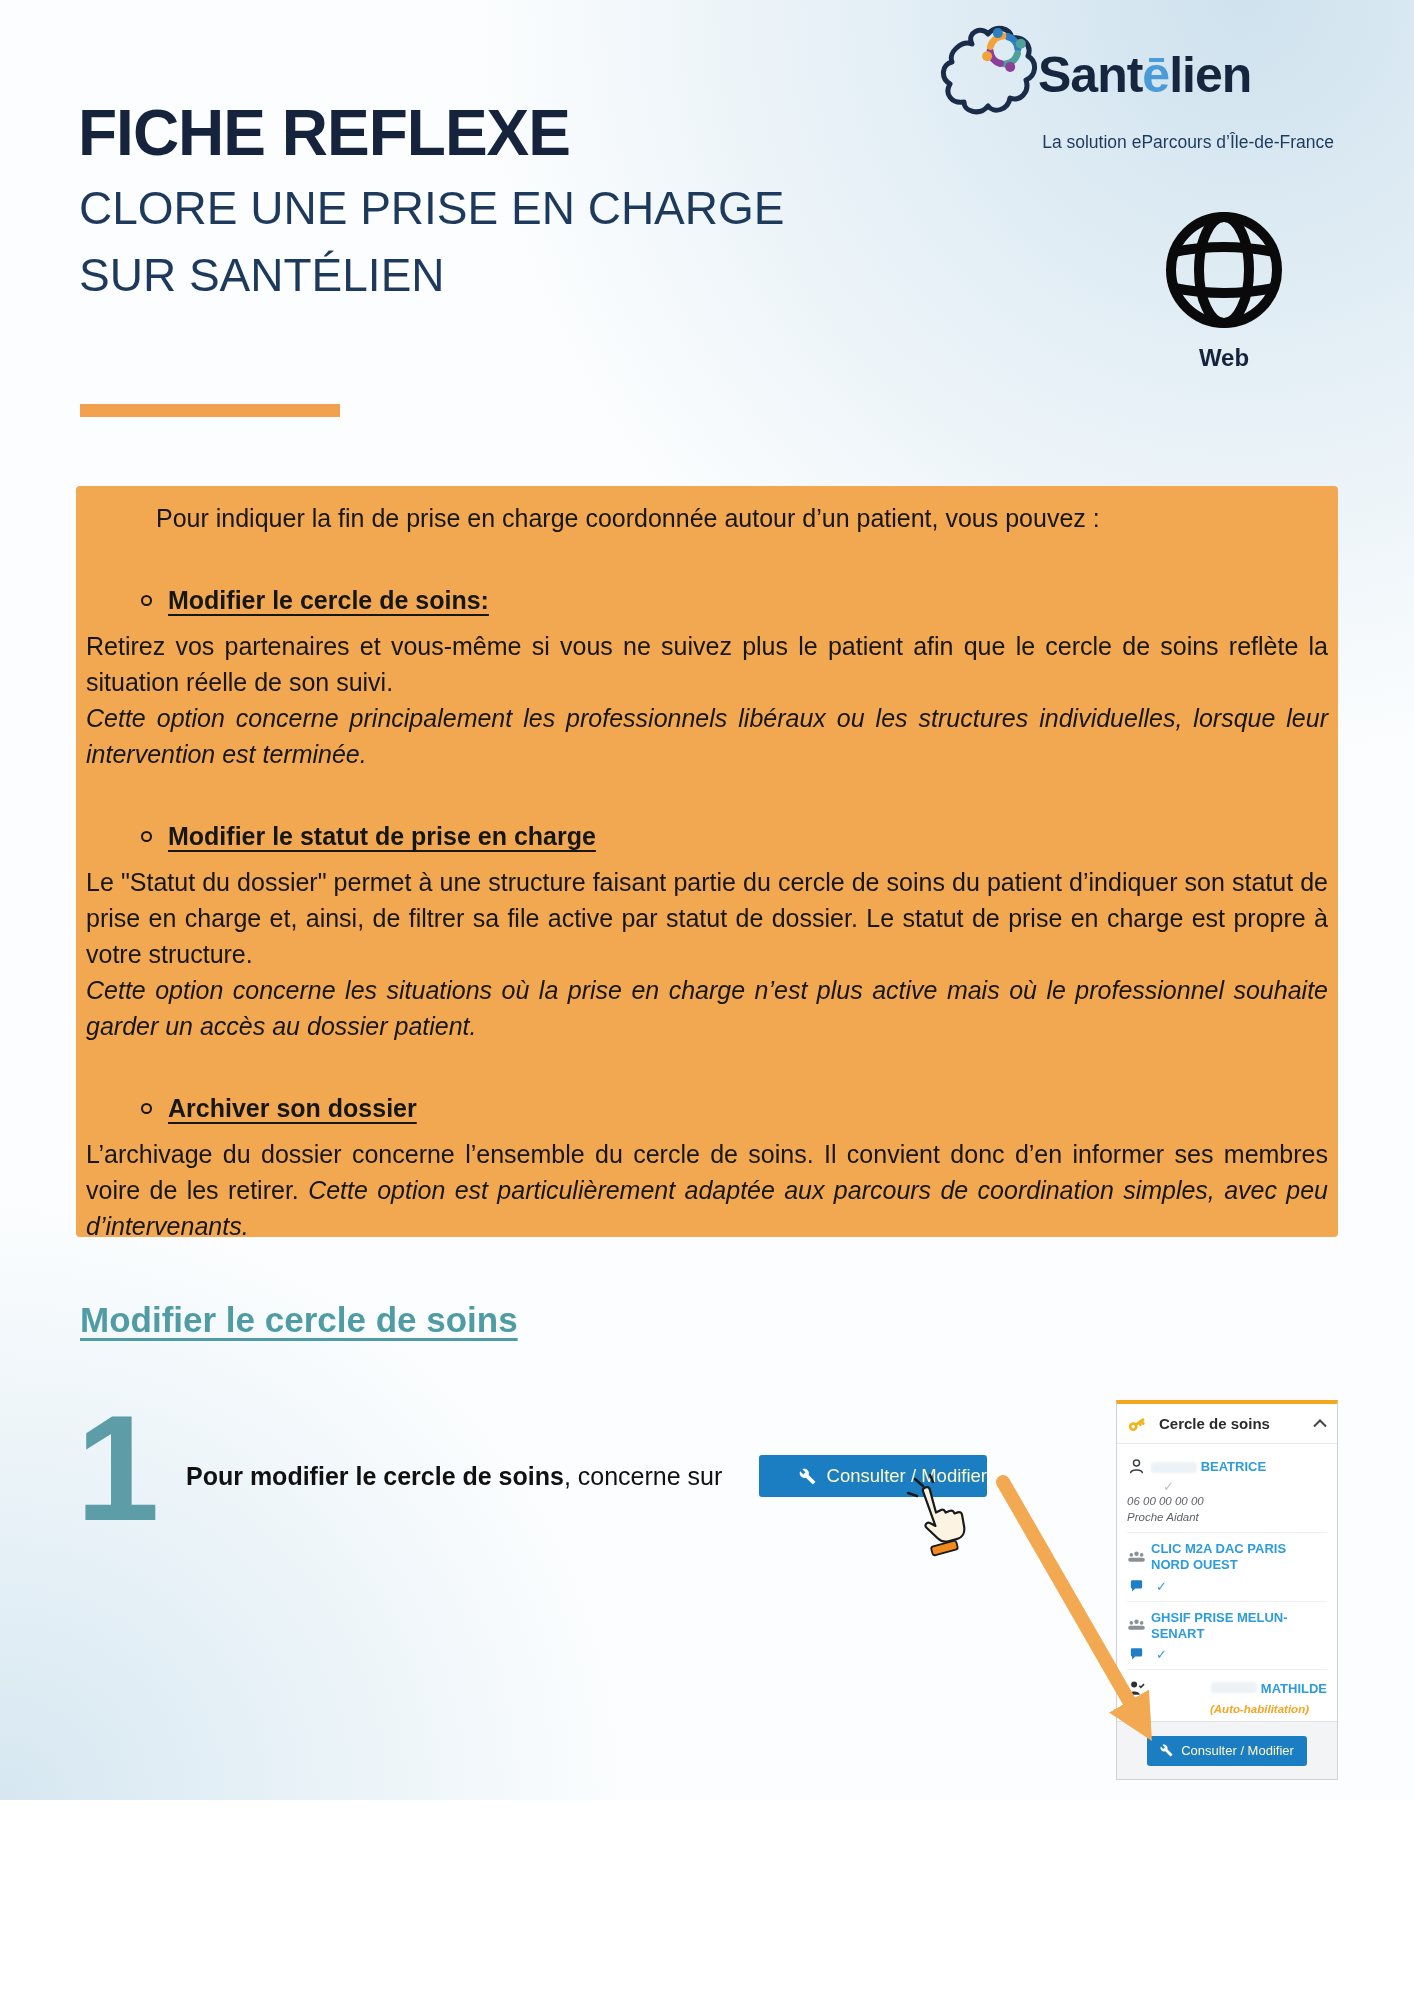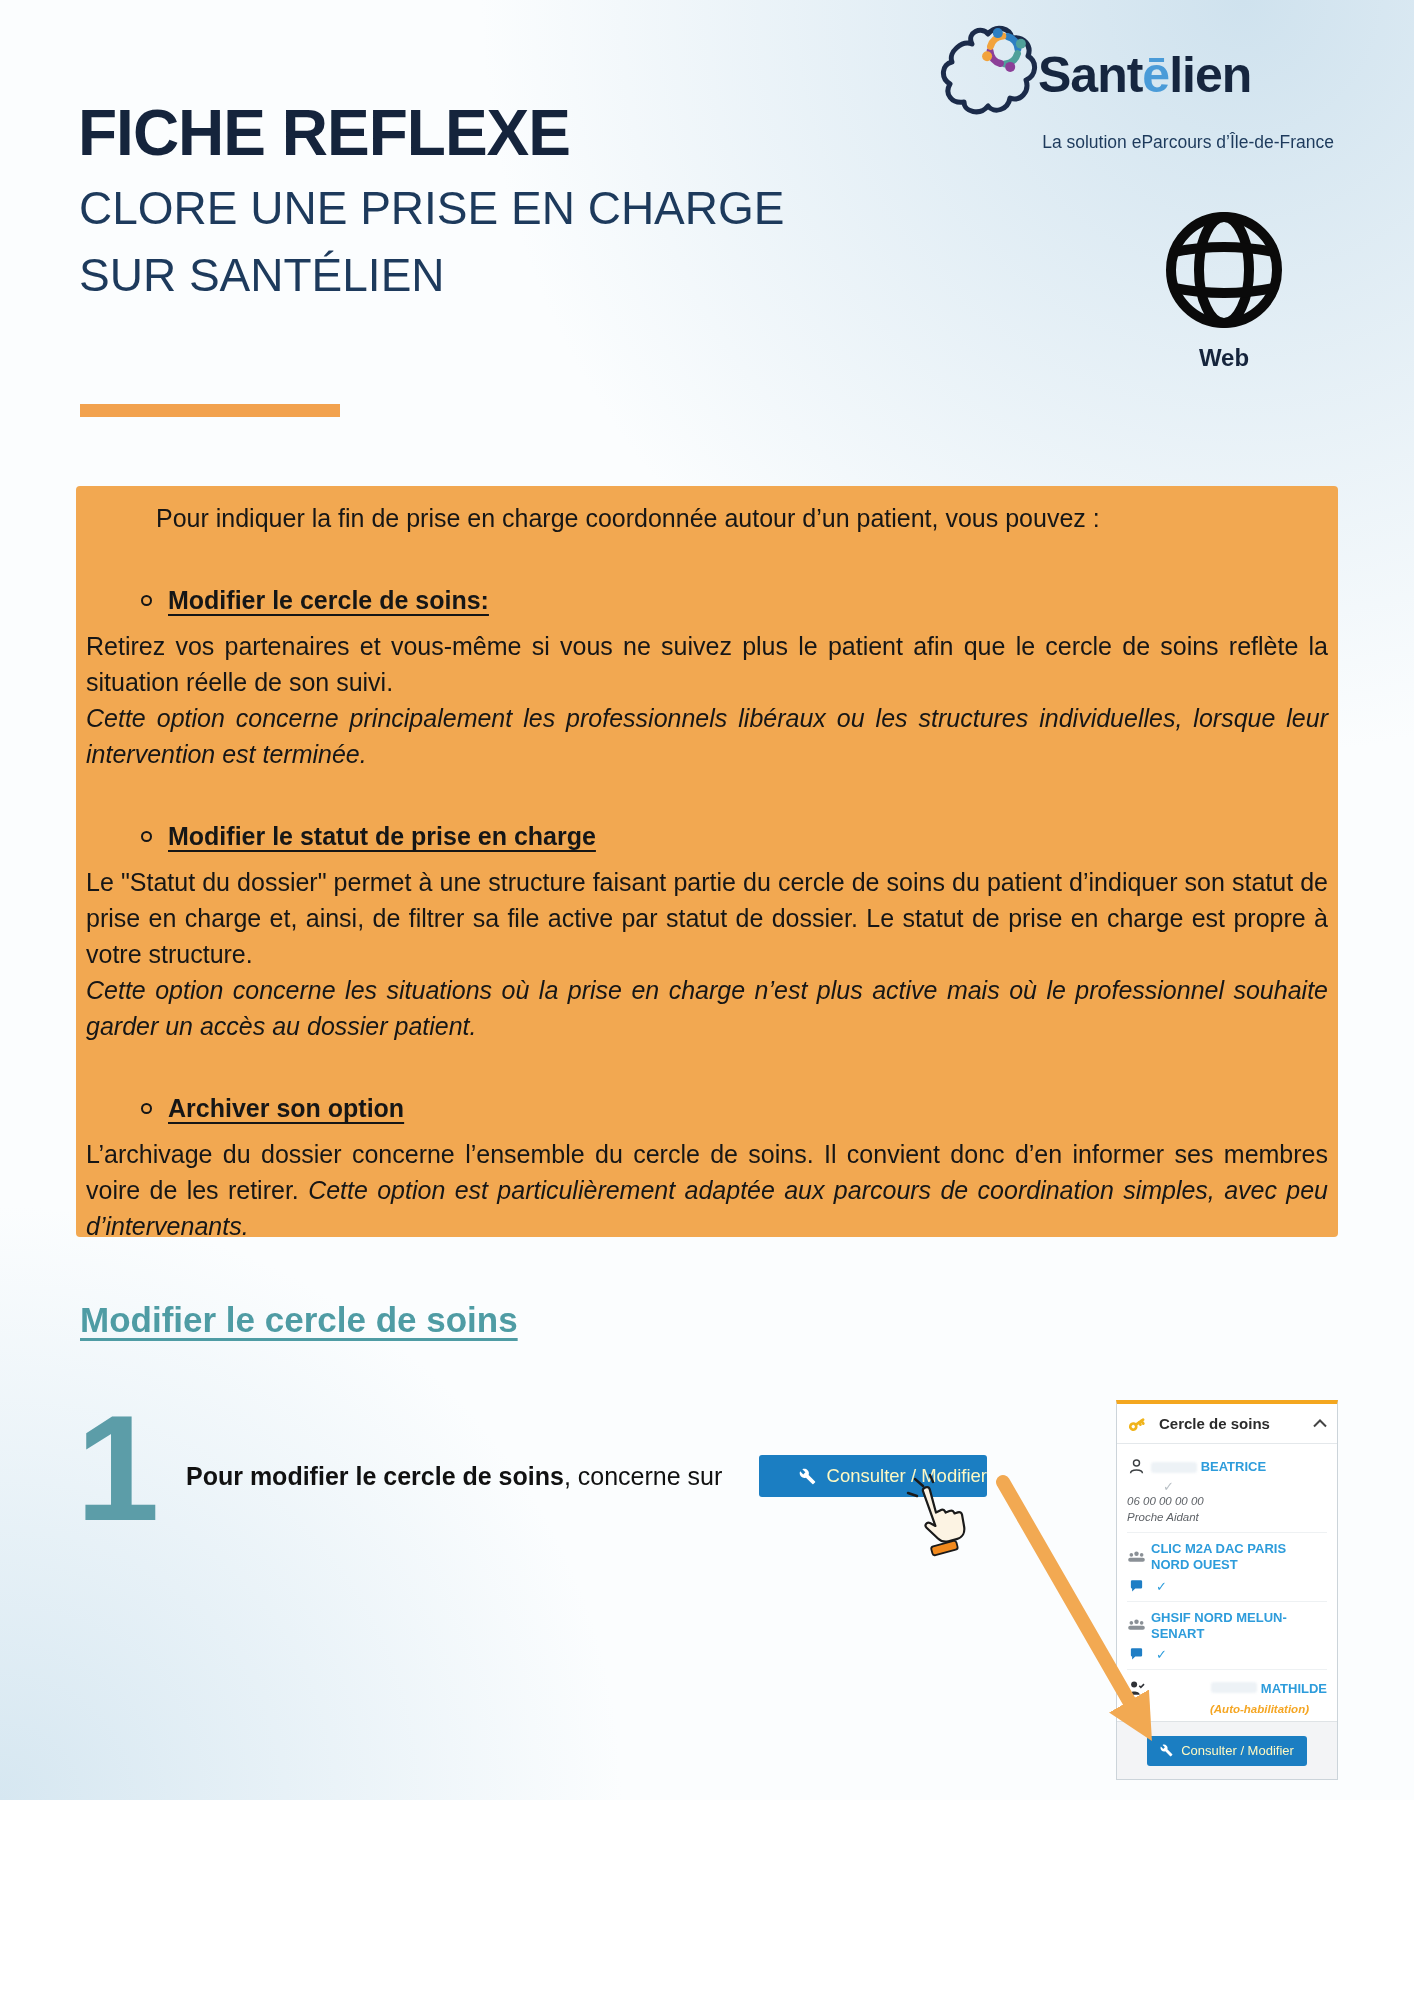--- a/index.html
+++ b/index.html
@@ -135,21 +135,21 @@
 
     <div class="ib-heading">
       <span class="ring"></span>
       <span class="ib-heading-text">Modifier le statut de prise en charge</span>
     </div>
     <p class="ib-para">Le "Statut du dossier" permet à une structure faisant partie du cercle de soins du patient d’indiquer son statut de prise en charge et, ainsi, de filtrer sa file active par statut de dossier. Le statut de prise en charge est propre à votre structure.</p>
     <p class="ib-note">Cette option concerne les situations où la prise en charge n’est plus active mais où le professionnel souhaite garder un accès au dossier patient.</p>
 
     <div class="ib-heading">
       <span class="ring"></span>
-      <span class="ib-heading-text">Archiver son option</span>
+      <span class="ib-heading-text">Archiver son dossier</span>
     </div>
     <p class="ib-para"><span>L’archivage du dossier concerne l’ensemble du cercle de soins. Il convient donc d’en informer ses membres voire de les retirer. </span><i>Cette option est particulièrement adaptée aux parcours de coordination simples, avec peu d’intervenants.</i></p>
   </div>
 
   <div class="section-title">Modifier le cercle de soins</div>
   <div class="step-number">1</div>
   <div class="step-text"><b>Pour modifier le cercle de soins</b><span>, concerne sur</span></div>
 
   <div class="cm-btn">
     <svg width="17" height="17" viewBox="0 0 24 24">
@@ -231,21 +231,21 @@
       <div class="pm-row">
         <div class="pm-line">
           <span class="pm-ic">
             <svg width="19" height="19" viewBox="0 0 24 24" fill="#8a9096">
               <circle cx="5.5" cy="10" r="2.3"></circle>
                 <circle cx="12" cy="8.5" r="2.8"></circle>
                 <circle cx="18.5" cy="10" r="2.3"></circle>
               <rect x="1.5" y="13.5" width="21" height="5" rx="2.5"></rect>
             </svg>
           </span>
-          <span class="pm-name">GHSIF NORD MELUN-SENART</span>
+          <span class="pm-name">GHSIF PRISE MELUN-SENART</span>
         </div>
         <div class="pm-icons">
           <svg width="15" height="15" viewBox="0 0 24 24">
             <path fill="#1F7EC5" d="M3,4 a2,2 0 0 1 2,-2 h14 a2,2 0 0 1 2,2 v9 a2,2 0 0 1 -2,2 h-9 l-5,5 v-5 a2,2 0 0 1 -2,-2 z"></path>
           </svg>
           <span class="pm-check blue">✓</span>
         </div>
       </div>
 
       <div class="pm-row">

